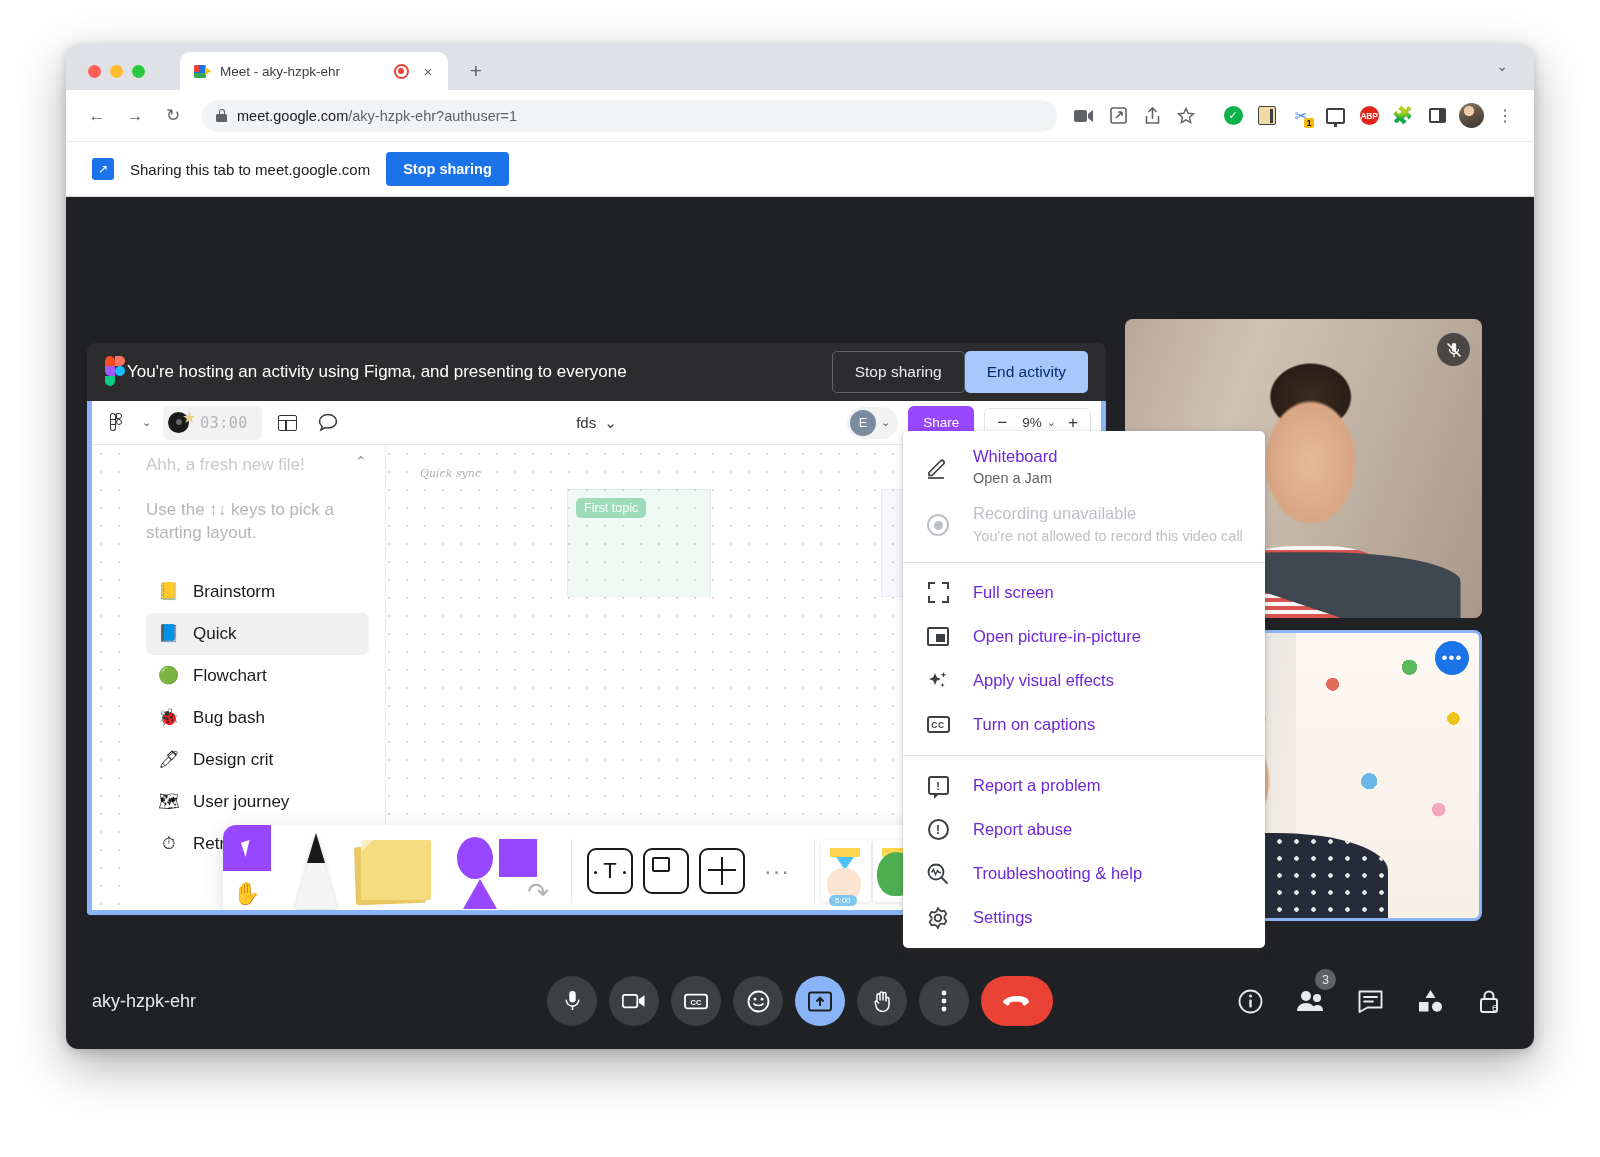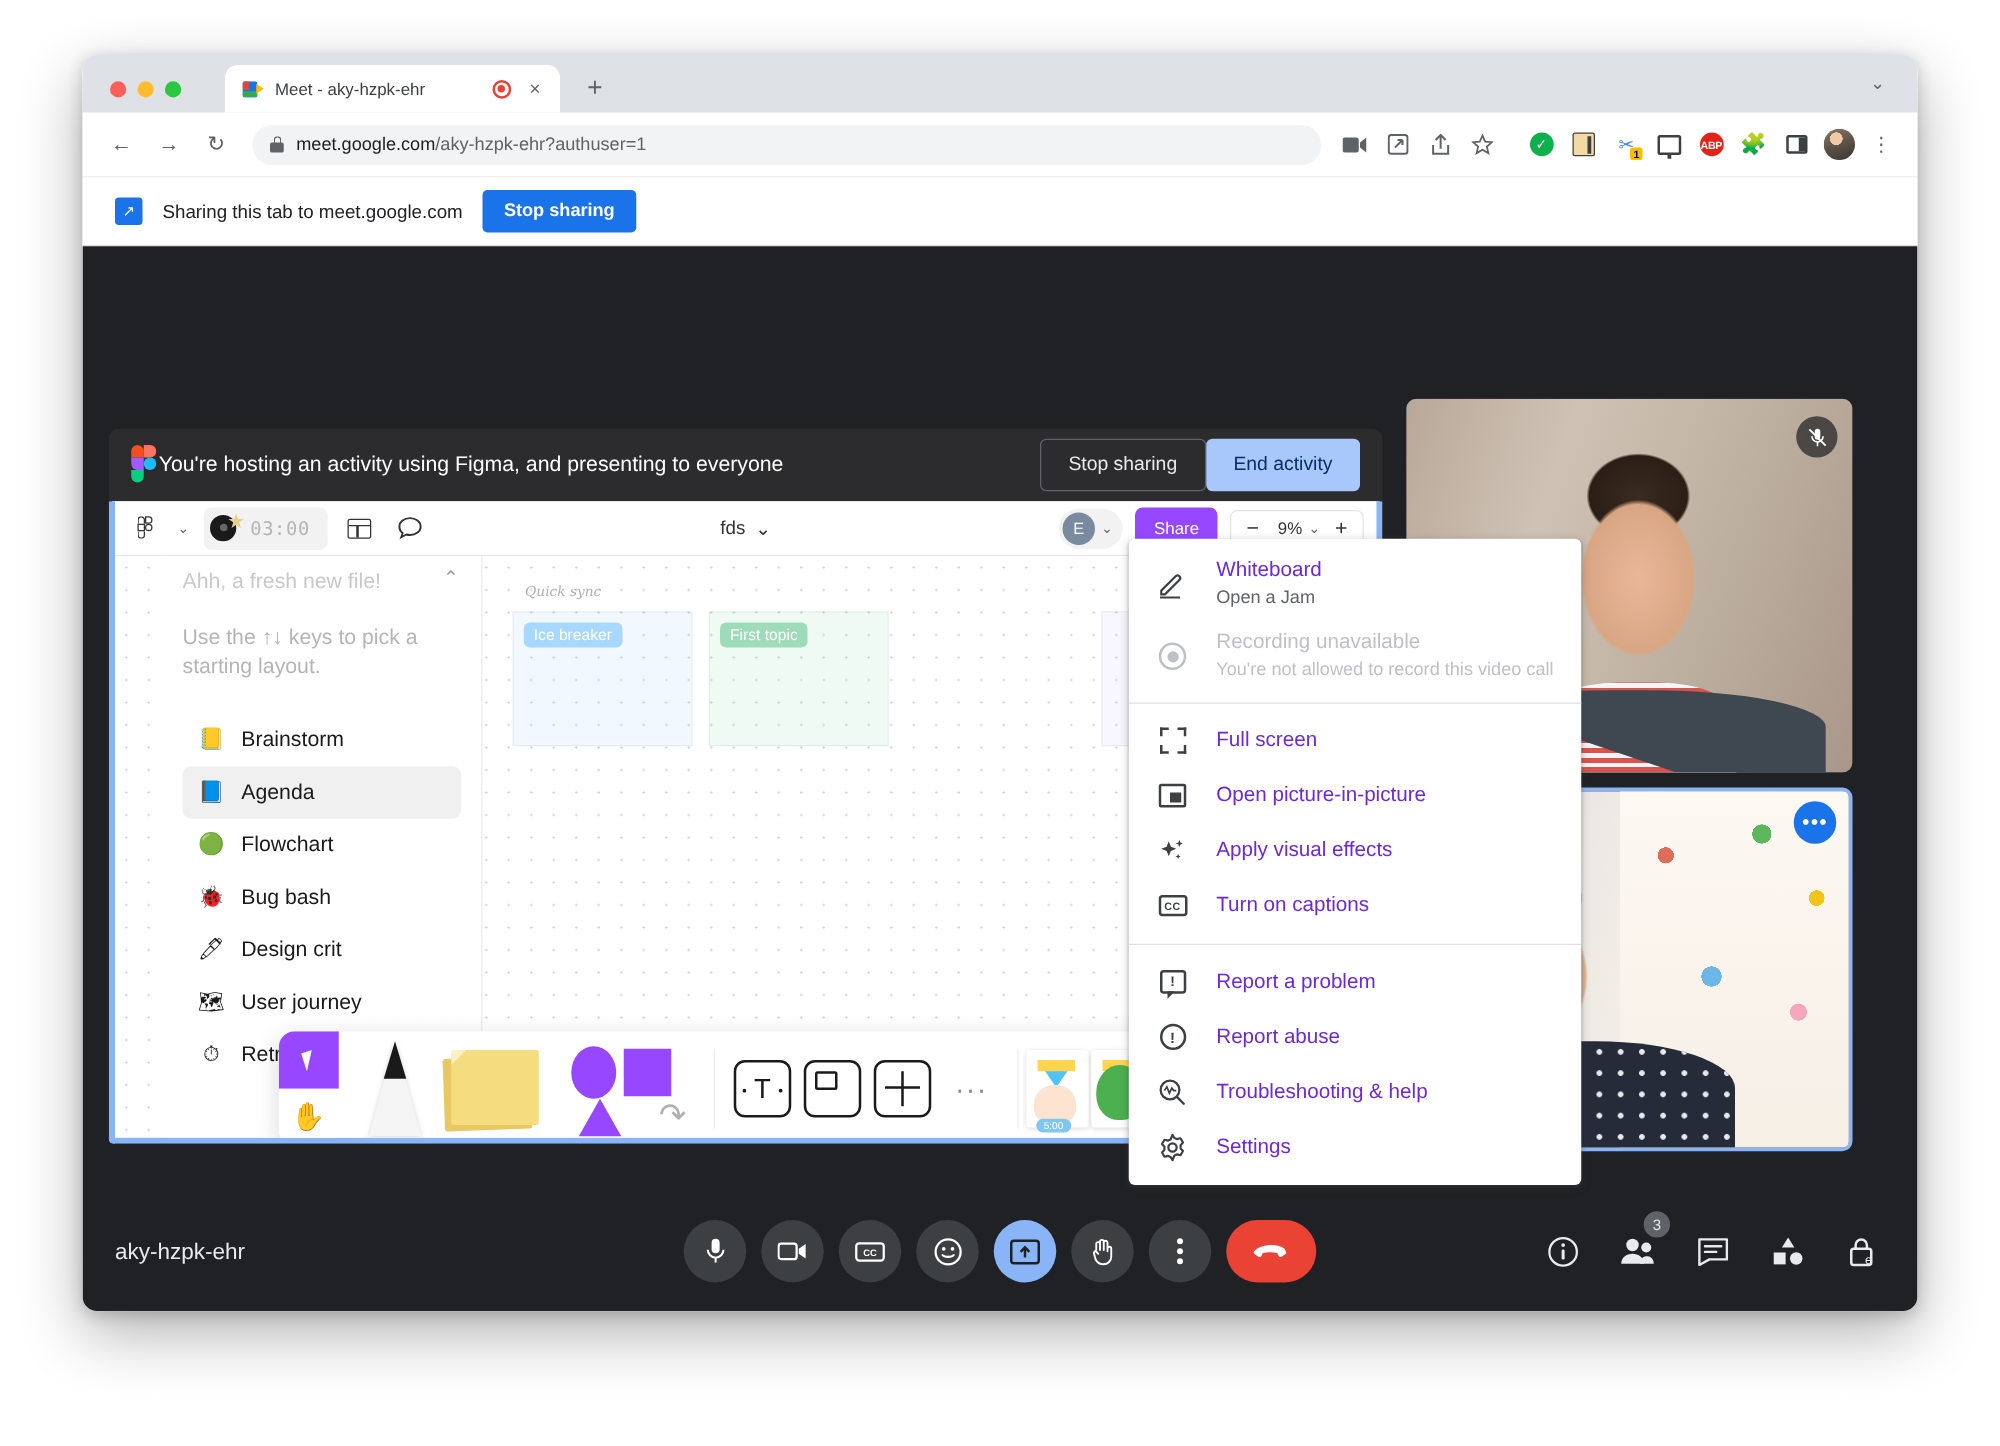--- a/index.html
+++ b/index.html
@@ -758,21 +758,21 @@
             <div class="sb-headline">Ahh, a fresh new file!</div>
             <div class="sb-collapse">⌃</div>
             <div class="sb-hint">Use the ↑↓ keys to pick a starting layout.</div>
             <div class="sb-list">
               <div class="sb-item">
                 <span class="sb-emoji">📒</span>
                 <span>Brainstorm</span>
               </div>
               <div class="sb-item active">
                 <span class="sb-emoji">📘</span>
-                <span>Agenda</span>
+                <span>Quick</span>
               </div>
               <div class="sb-item">
                 <span class="sb-emoji">🟢</span>
                 <span>Flowchart</span>
               </div>
               <div class="sb-item">
                 <span class="sb-emoji">🐞</span>
                 <span>Bug bash</span>
               </div>
               <div class="sb-item">
@@ -785,23 +785,20 @@
               </div>
               <div class="sb-item">
                 <span class="sb-emoji">⏱</span>
                 <span>Retro</span>
               </div>
             </div>
           </div>
 
           <div class="fig-board">
             <div class="quick-sync">Quick sync</div>
-            <div class="col c1">
-              <div class="col-chip chip1">Ice breaker</div>
-            </div>
             <div class="col c2">
               <div class="col-chip chip2">First topic</div>
             </div>
             <div class="col c4"></div>
           </div>
 
           <div class="fig-bottombar">
             <div class="tool-select">
               <div class="ts-top">
                   <span class="cursor-glyph"></span>

